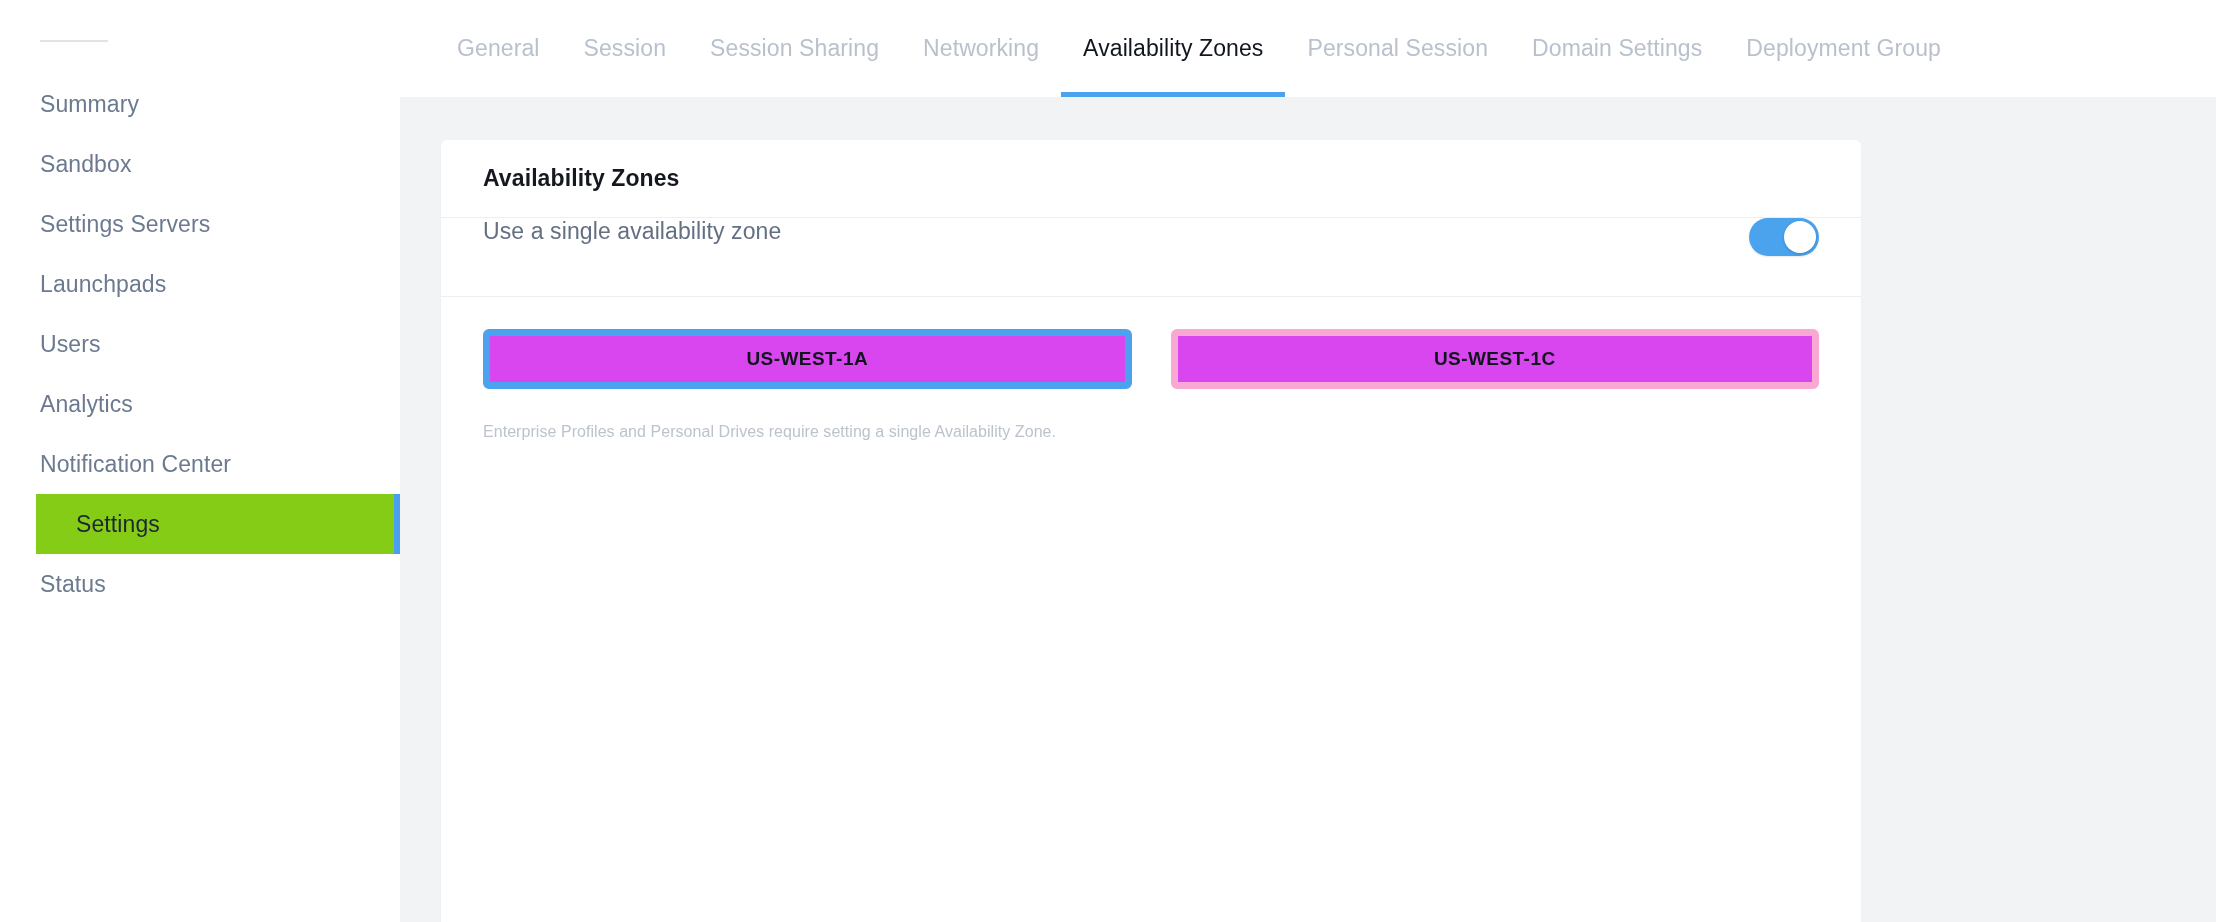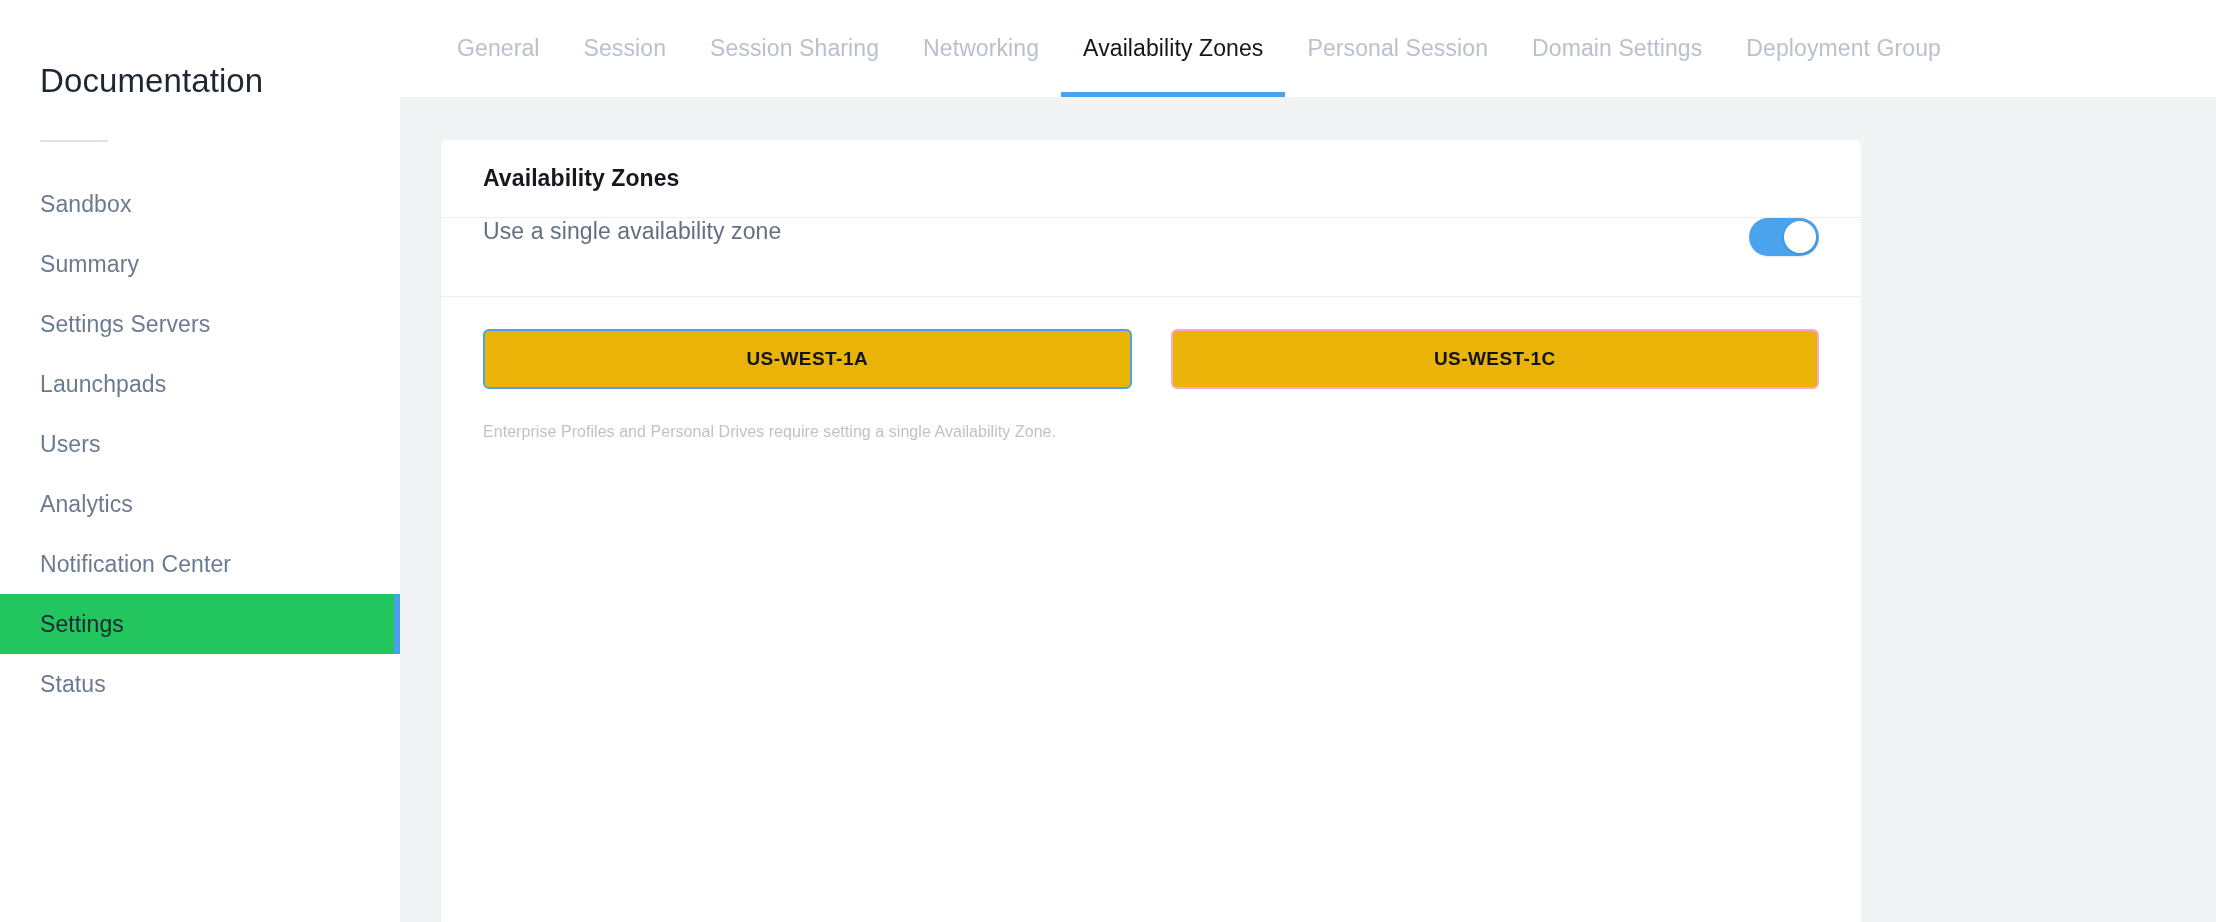--- a/index.html
+++ b/index.html
@@ -60,22 +60,23 @@
     align-items: center;
     padding-left: 40px;
     font-size: 23px;
     color: #6c7a90;
     letter-spacing: 0.1px;
     cursor: pointer;
     background: transparent;
   }
 
   .sidebar-item.active {
-    background: #22c55e;
+    background: #84cc16;
     color: #1f2733;
+    margin-left: 36px;
   }
 
   .sidebar-item.active .active-bar {
     position: absolute;
     right: 0px;
     top: 0;
     width: 6px;
     height: 60px;
     background: #49a0ef;
   }
@@ -202,22 +203,22 @@
   .zones {
     display: flex;
     gap: 39px;
     padding: 32px 42px 0 42px;
   }
 
   .zone-btn {
     width: 650px;
     height: 60px;
     border-radius: 6px;
-    border: 2px solid #f9a8d4;
-    background: #eab308;
+    border: 7px solid #f9a8d4;
+    background: #d946ef;
     display: flex;
     align-items: center;
     justify-content: center;
     font-size: 19px;
     font-weight: 700;
     color: #11161e;
     letter-spacing: 0.45px;
     cursor: pointer;
   }
 
@@ -231,30 +232,29 @@
     color: #bcc3cd;
     letter-spacing: 0.05px;
   }
 </style>
 </head>
 <body>
 
 <div class="app">
 
   <aside class="sidebar">
-    <h1 class="sidebar-title">Documentation</h1>
 
     <div class="sidebar-rule"></div>
 
     <nav class="sidebar-nav">
       <div class="sidebar-item">
+        <span>Summary</span>
+      </div>
+      <div class="sidebar-item">
         <span>Sandbox</span>
-      </div>
-      <div class="sidebar-item">
-        <span>Summary</span>
       </div>
       <div class="sidebar-item">
         <span>Settings Servers</span>
       </div>
       <div class="sidebar-item">
         <span>Launchpads</span>
       </div>
       <div class="sidebar-item">
         <span>Users</span>
       </div>

